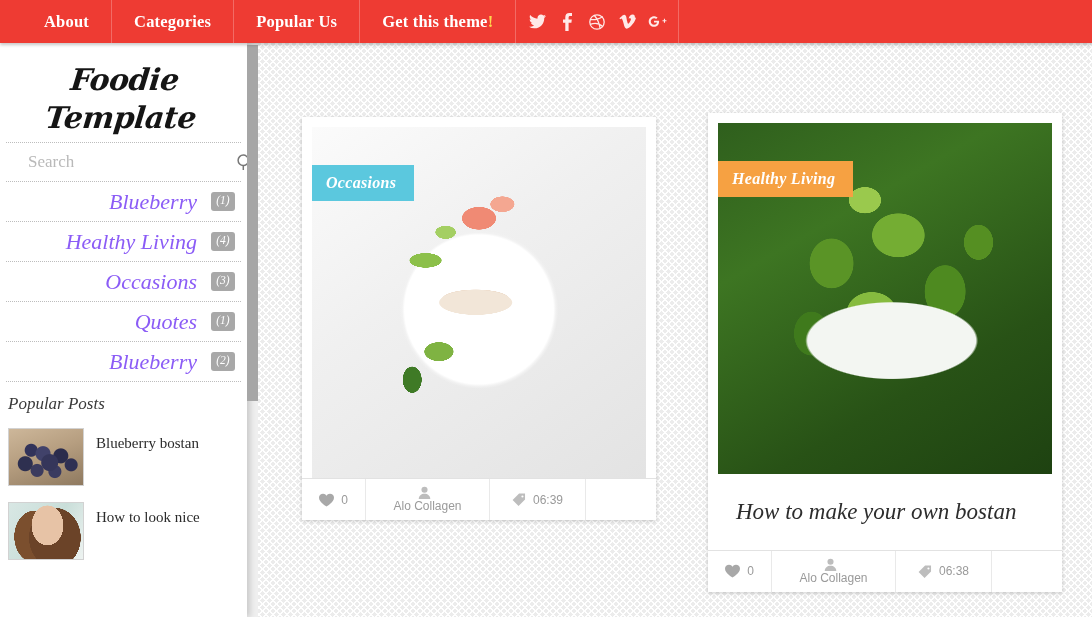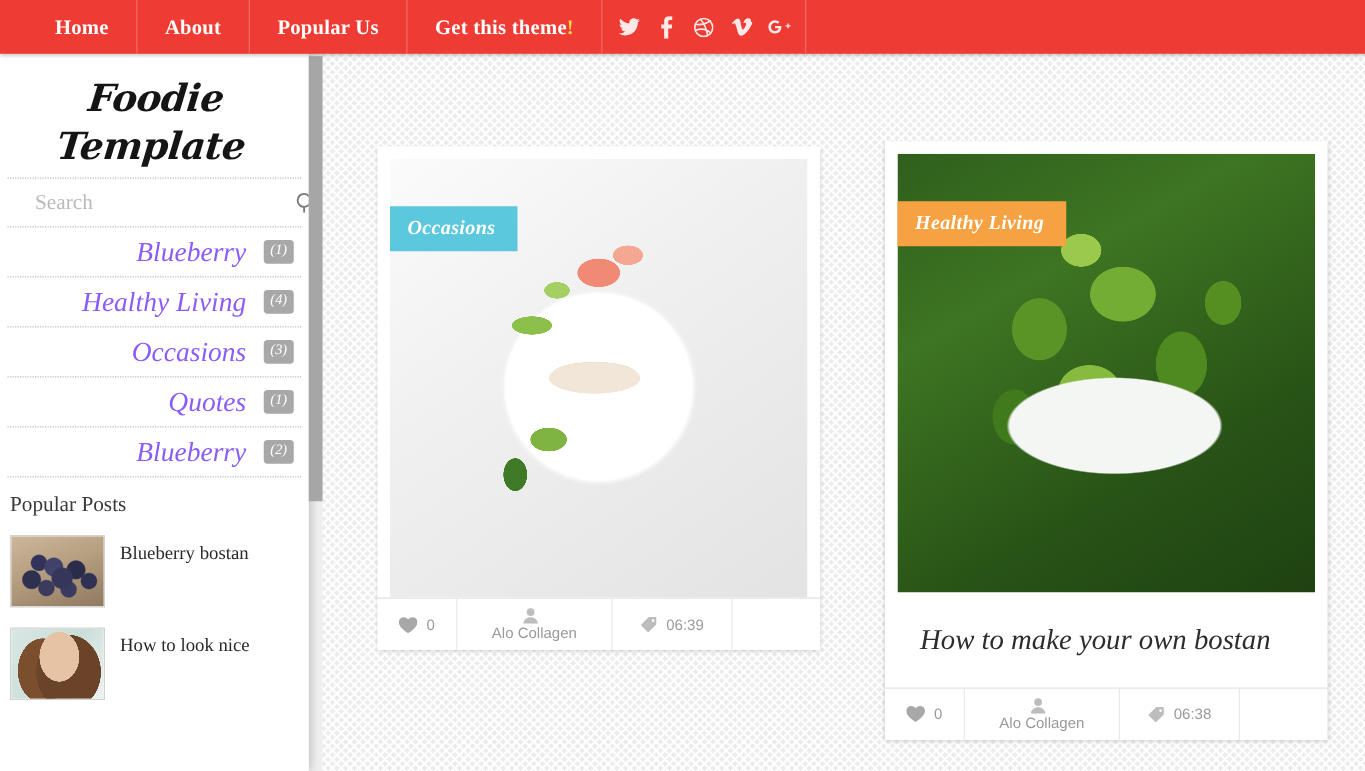--- a/index.html
+++ b/index.html
@@ -139,20 +139,21 @@
     font-size: 11.5px;
     border-radius: 3px;
     padding: 3px 5px 4px 5px;
     min-width: 24px;
     text-align: center;
     line-height: 1;
   }
 
   #popular-head {
     font-family: "Liberation Serif", serif;
+    font-style: italic;
     font-size: 17px;
     color: #3a3a3a;
     padding: 12px 0 8px 8px;
   }
   .pp-item {
     display: flex;
     align-items: flex-start;
     padding: 6px 8px 10px 8px;
     cursor: pointer;
   }
@@ -321,24 +322,24 @@
       linear-gradient(150deg, #2f5f1d 0%, #3d7522 30%, #285216 70%, #1e4211 100%);
   }
 </style>
 </head>
 <body>
 
 <div id="topnav" style="background: rgb(238, 59, 51);">
   <div class="nav-spacer"></div>
 
   <div class="nav-item">
-      <span>Home</span>
+      <span>About</span>
     </div>
   <div class="nav-item">
-      <span>About</span>
+      <span>Categories</span>
     </div>
   <div class="nav-item">
       <span>Popular Us</span>
     </div>
   <div class="nav-item">
       <span>Get this theme</span>
       <span class="bang">!</span>
     </div>
 
   <div id="social-group">

